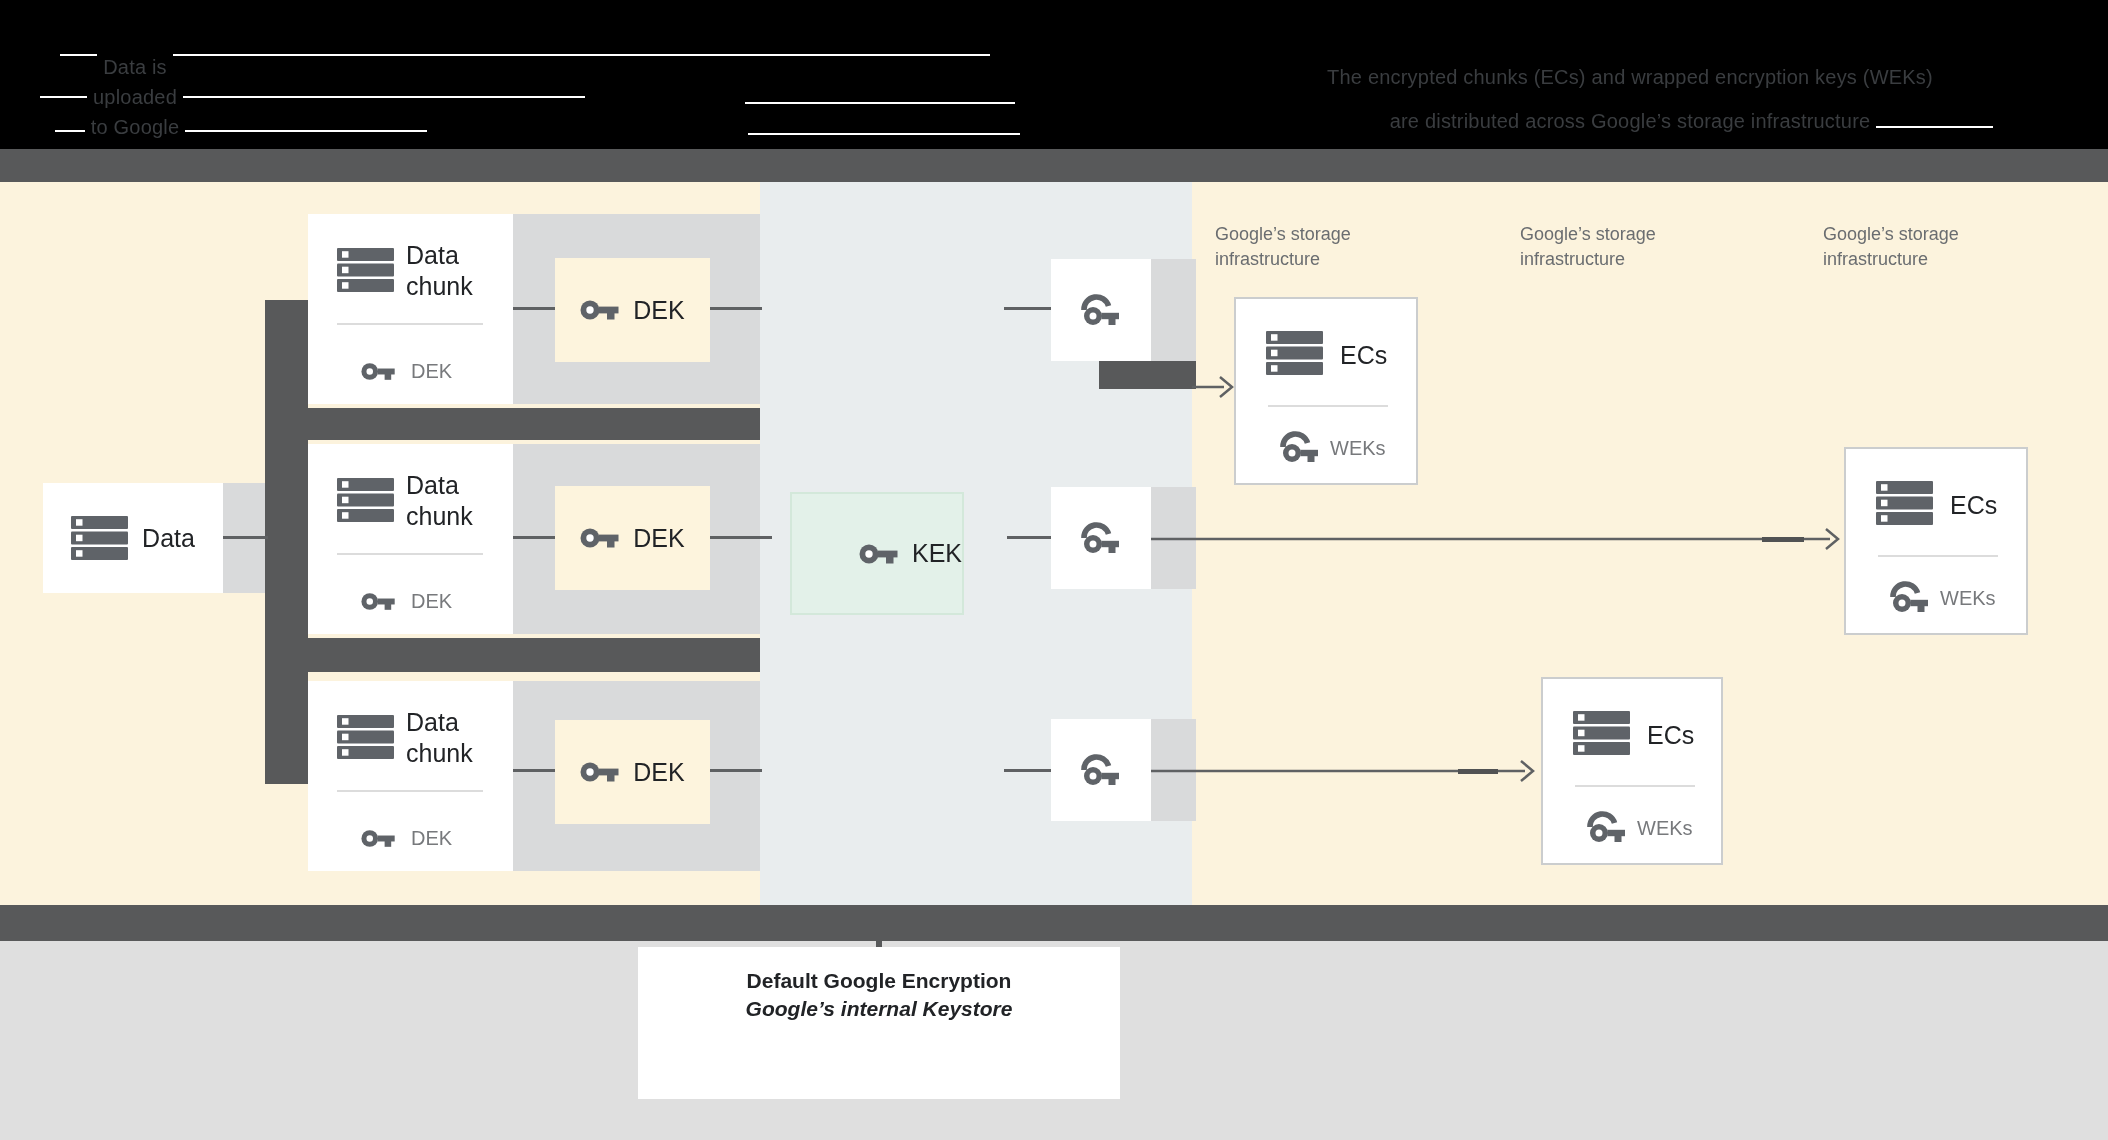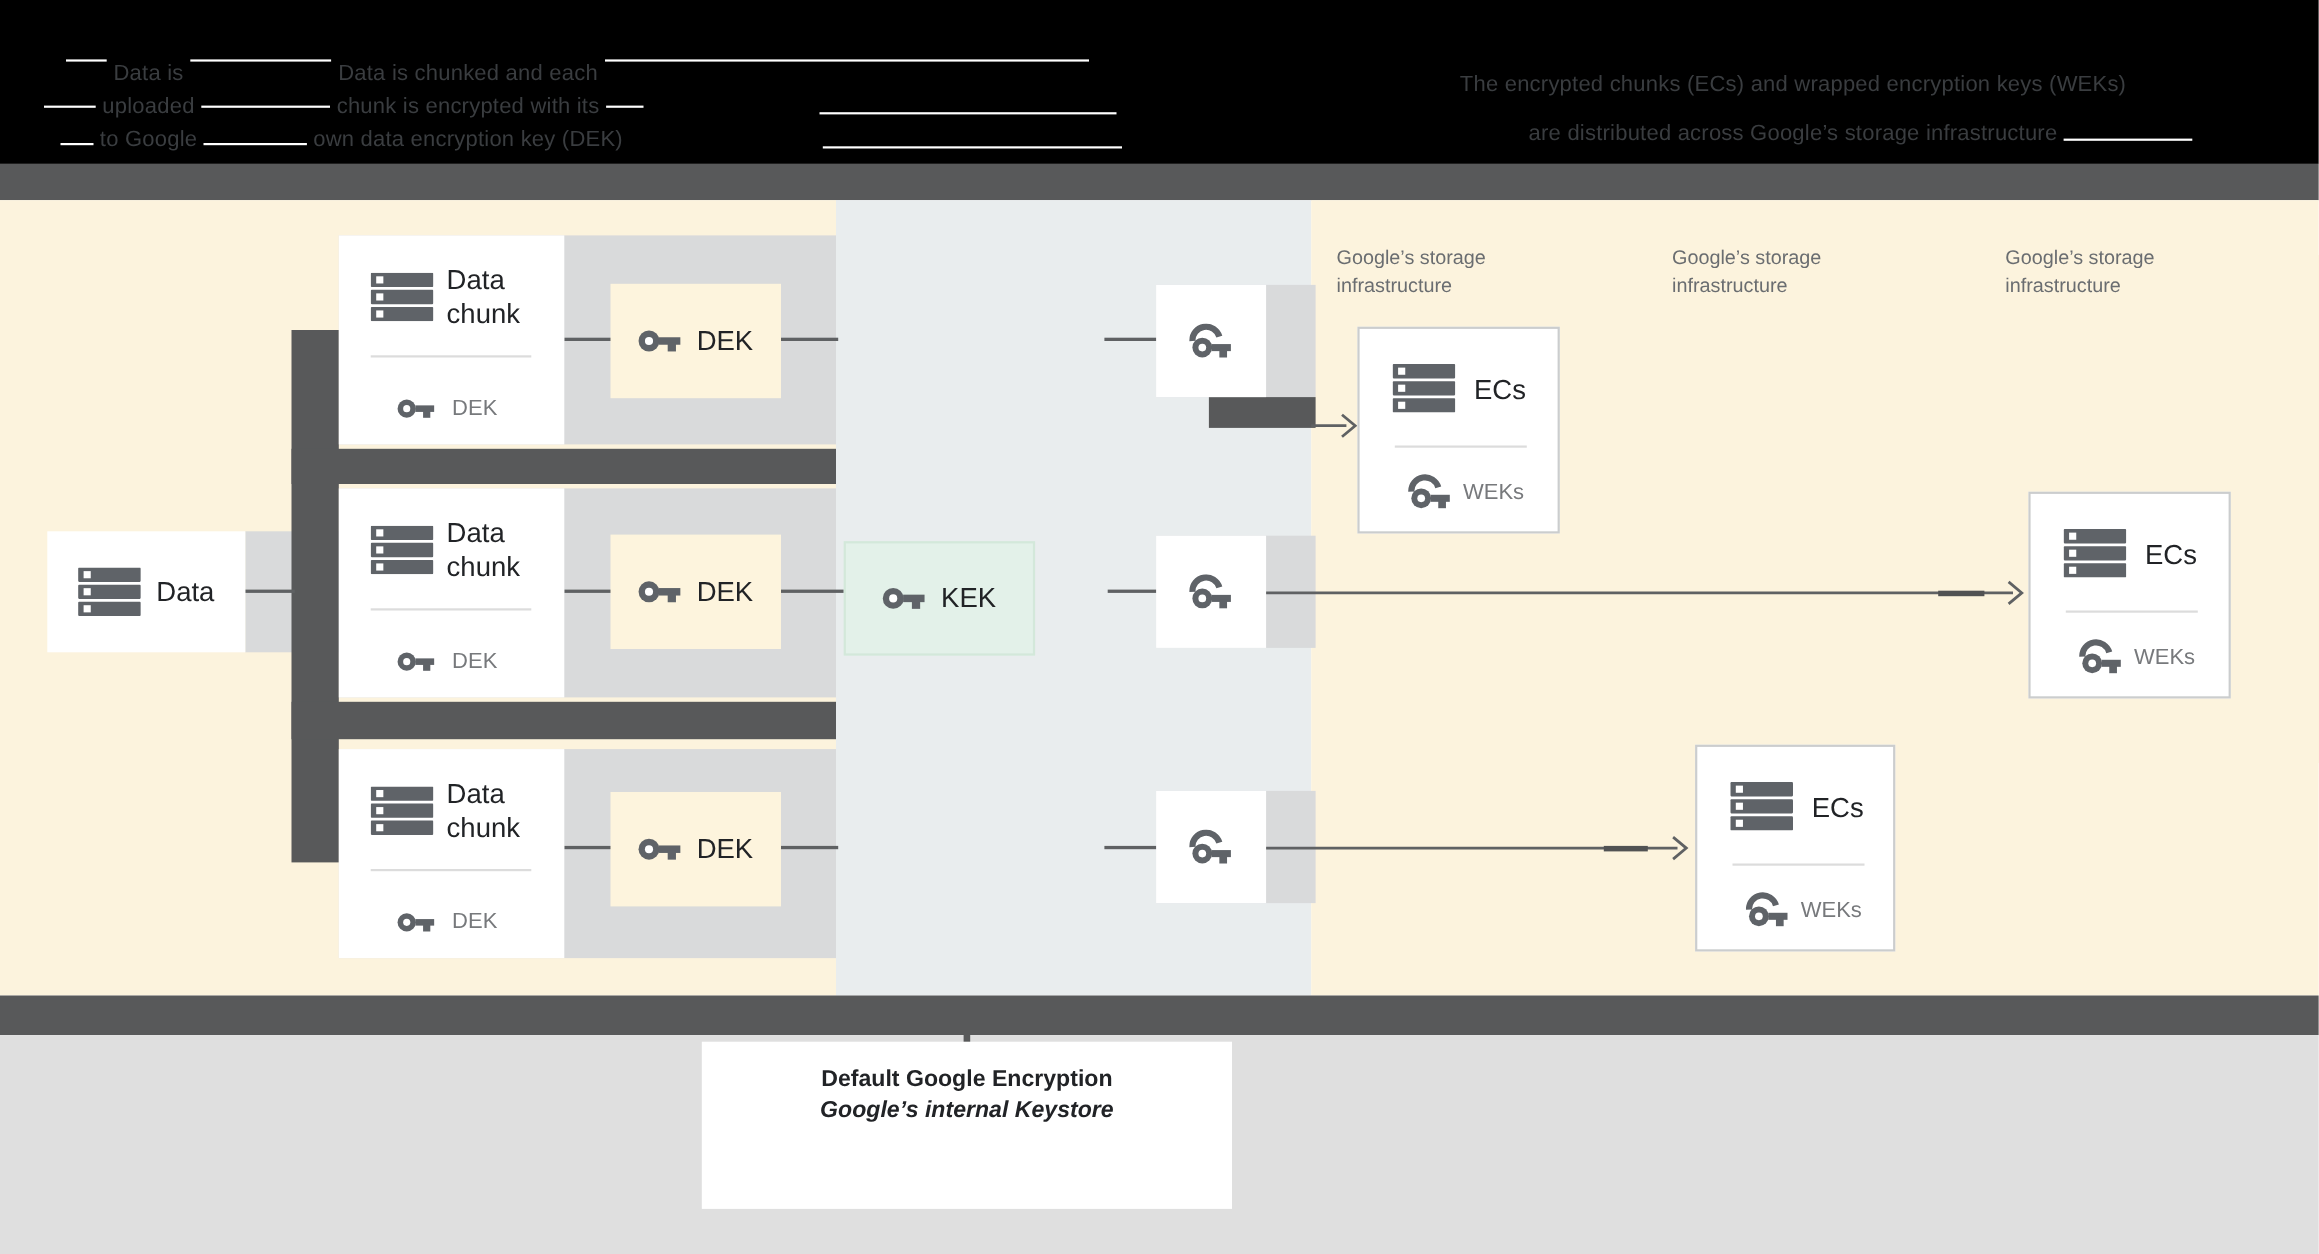--- a/index.html
+++ b/index.html
@@ -80,25 +80,20 @@
   <div class="artifact" style="left:55px;top:130px;width:372px;"></div>
   <div class="artifact" style="left:745px;top:102px;width:270px;"></div>
   <div class="artifact" style="left:748px;top:133px;width:272px;"></div>
   <div class="artifact" style="left:1745px;top:126px;width:248px;"></div>
 
   <div class="step-col" style="left:40px;top:52px;width:190px;">
     <span>Data is</span>
     <span>uploaded</span>
     <span>to Google</span>
   </div>
-  <div class="step-col" style="left:268px;top:52px;width:315px;">
-    <span>Data is chunked and each</span>
-    <span>chunk is encrypted with its</span>
-    <span>own data encryption key (DEK)</span>
-  </div>
   <div class="step-col wide" style="left:1300px;top:55px;width:660px;">
     <span>The encrypted chunks (ECs) and wrapped encryption keys (WEKs)</span>
     <span>are distributed across Google’s storage infrastructure</span>
   </div>
 
   <div class="abs zone" style="left:0;width:760px;background:var(--yellow);"></div>
   <div class="abs zone" style="left:760px;width:432px;background:var(--mid);"></div>
   <div class="abs zone" style="left:1192px;width:916px;background:var(--yellow);"></div>
 
   <div class="abs" style="left:223px;top:483px;width:85px;height:110px;background:var(--band);"></div>
@@ -267,21 +262,21 @@
         <svg viewBox="0 0 40 24">
           <circle cx="10" cy="12" r="9.5" fill="#5f6368"></circle>
           <circle cx="10" cy="12" r="3.7" fill="#fff"></circle>
           <rect x="19" y="8.6" width="19.5" height="6.8" fill="#5f6368"></rect>
           <rect x="27" y="13" width="7.5" height="8.5" fill="#5f6368"></rect>
         </svg>
       </span>
     <span class="box-label">DEK</span>
   </div>
 
-  <div class="abs kek-box" style="left:767px;top:492px;width:174px;height:104px;">
+  <div class="abs kek-box" style="left:790px;top:492px;width:174px;height:123px;justify-content:flex-end;">
     <span class="icon key">
         <svg viewBox="0 0 40 24">
           <circle cx="10" cy="12" r="9.5" fill="#5f6368"></circle>
           <circle cx="10" cy="12" r="3.7" fill="#fff"></circle>
           <rect x="19" y="8.6" width="19.5" height="6.8" fill="#5f6368"></rect>
           <rect x="27" y="13" width="7.5" height="8.5" fill="#5f6368"></rect>
         </svg>
       </span>
     <span class="box-label">KEK</span>
   </div>

